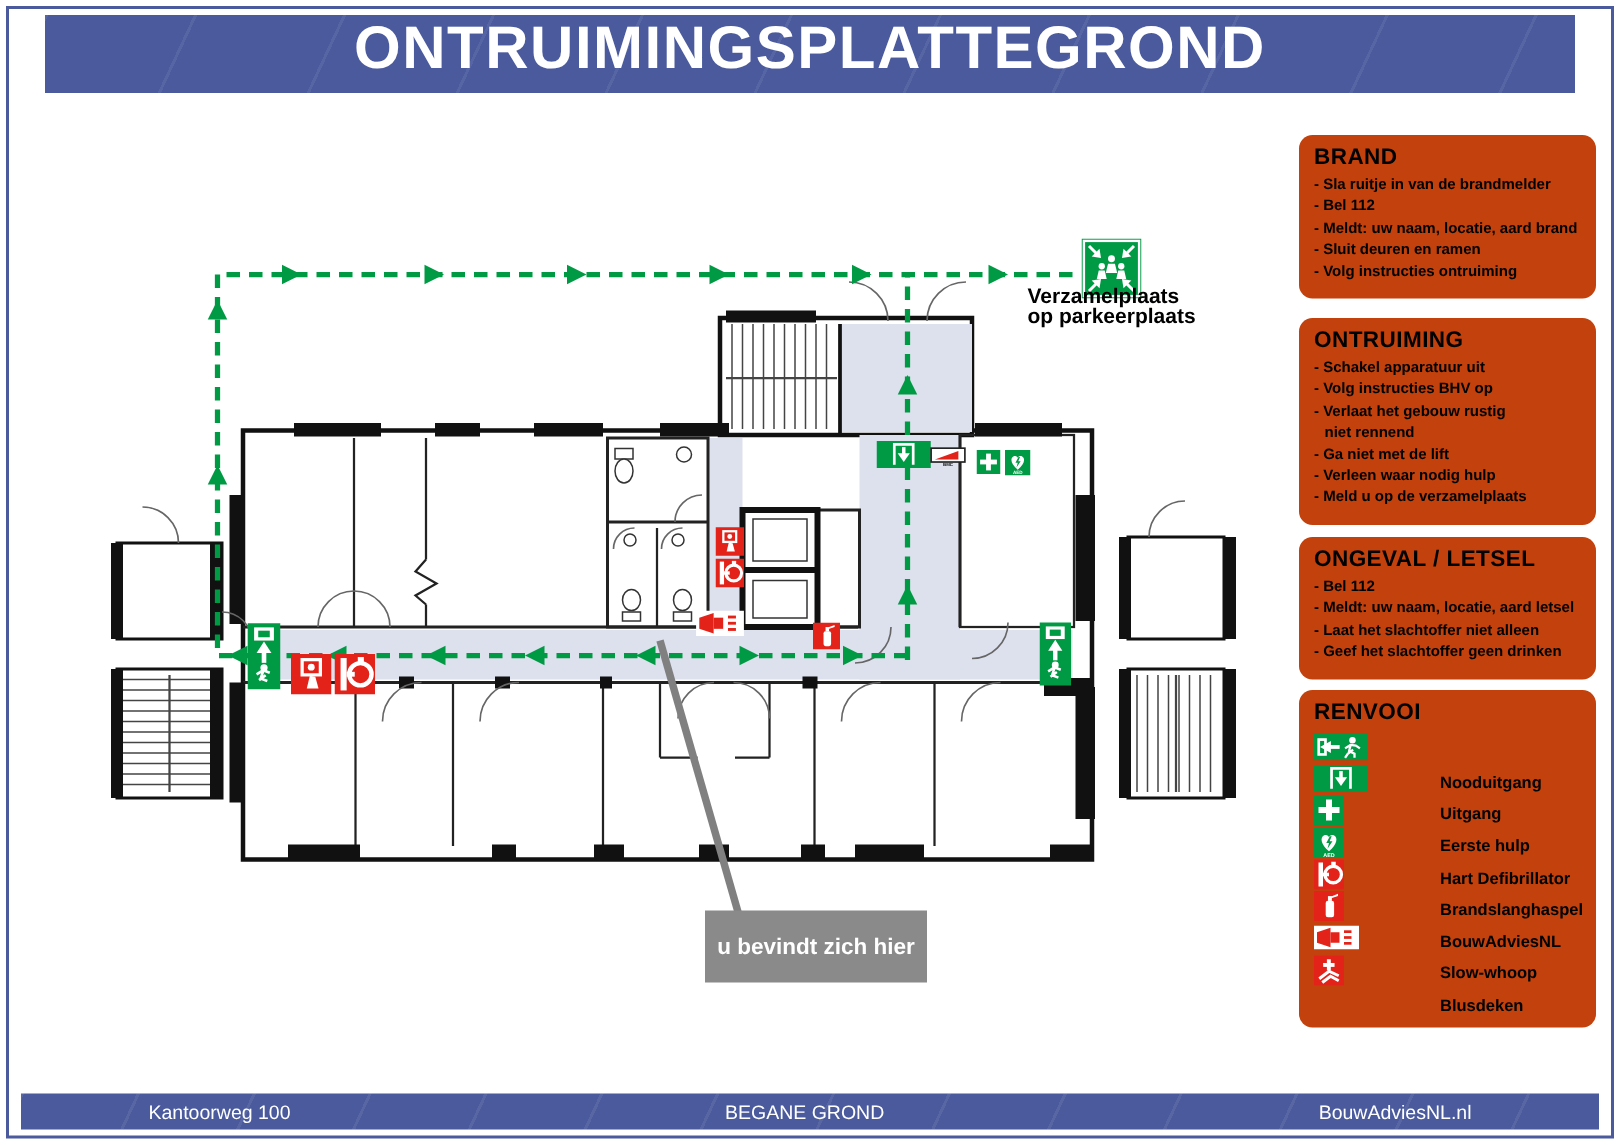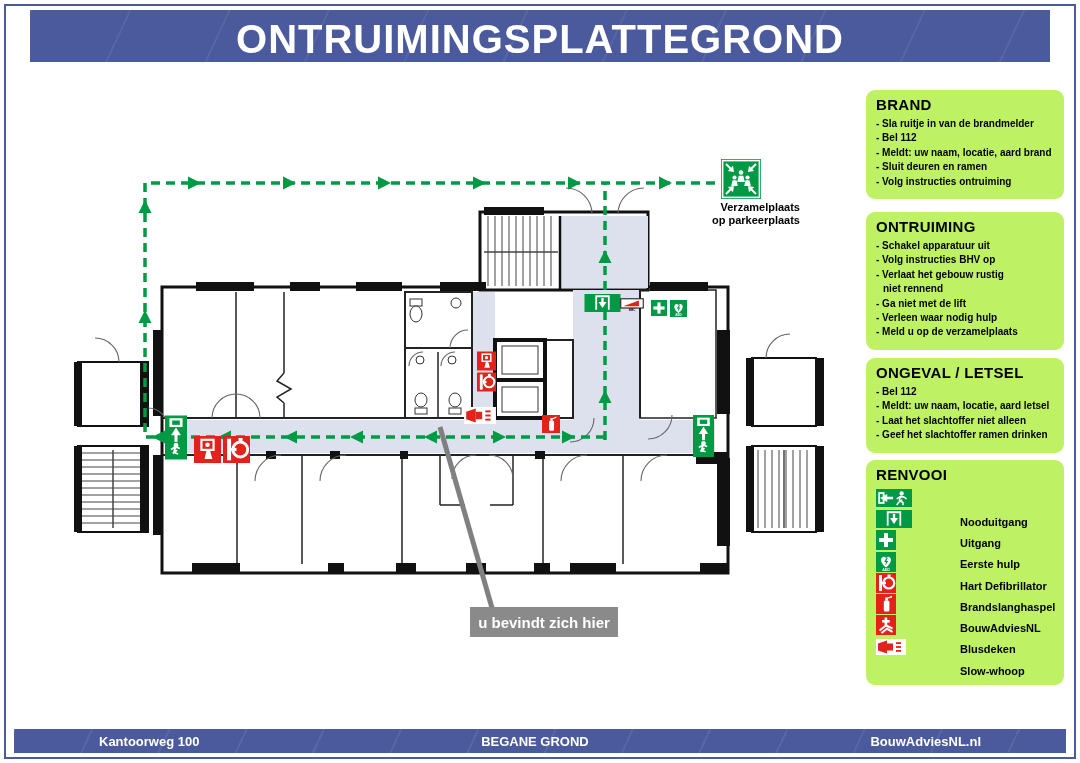--- a/index.html
+++ b/index.html
@@ -1,38 +1,38 @@
 <!DOCTYPE html>
 <html><head>
 <meta charset="utf-8">
 <style>
   html,body{margin:0;padding:0;background:#fff;}
   .page{position:relative;width:1080px;height:763px;background:#ffffff;overflow:hidden;
         font-family:"Liberation Sans",sans-serif;}
   .frame{position:absolute;left:4px;top:4px;right:4px;bottom:4px;border:2px solid #4a5a9c;pointer-events:none;}
   .titlebar{position:absolute;left:30px;right:30px;top:10px;height:52px;background:#4a5a9c;
             background-image:repeating-linear-gradient(115deg,rgba(255,255,255,.07) 0 2px,transparent 2px 90px);
-            display:flex;align-items:flex-end;justify-content:center;}
+            display:flex;align-items:flex-start;justify-content:center;}
   .titlebar h1{margin:0;color:#fff;font-size:40px;letter-spacing:1px;font-weight:bold;}
   .footerbar{position:absolute;left:14px;right:14px;top:729px;height:24px;background:#4a5a9c;
              background-image:repeating-linear-gradient(115deg,rgba(255,255,255,.08) 0 2px,transparent 2px 70px);
              display:flex;align-items:center;justify-content:space-between;padding:0 85px;box-sizing:border-box;}
-  .footerbar span{color:#fff;font-size:13px;font-weight:bold;}
-  .panel{position:absolute;left:866px;width:198px;background:#bef264;border-radius:9px;
+  .footerbar span{color:#fff;font-size:13px;font-weight:normal;}
+  .panel{position:absolute;left:866px;width:198px;background:#c2410c;border-radius:9px;
          padding:6px 8px 10px 10px;box-sizing:border-box;}
   .panel h2{margin:0 0 4px 0;font-size:15px;letter-spacing:.3px;color:#000;}
   .panel .item{font-size:10px;font-weight:bold;color:#000;line-height:14.4px;
                padding-left:7px;text-indent:-7px;white-space:pre-line;}
   .legend-row{display:flex;align-items:center;height:21.3px;}
   .legend-icon{width:84px;display:flex;align-items:center;}
   .legend-label{font-size:11px;font-weight:bold;color:#000;margin-top:48px;}
   .plan-svg{position:absolute;left:0;top:0;}
-  .assembly-label{position:absolute;left:685px;top:201px;width:115px;text-align:right;
-                  font-size:11px;font-weight:bold;color:#000;line-height:13px;}
-  .you-are-here{position:absolute;left:470px;top:607px;width:148px;height:30px;background:#8a8a8a;
+  .assembly-label{position:absolute;left:685px;top:191px;width:115px;text-align:left;
+                  font-size:14px;font-weight:bold;color:#000;line-height:13px;}
+  .you-are-here{position:absolute;left:470px;top:607px;width:148px;height:48px;background:#8a8a8a;
                 color:#fff;font-size:15px;font-weight:bold;display:flex;align-items:center;justify-content:center;}
 </style>
 </head>
 <body>
 
 <div class="page">
   <div class="frame"></div>
 
   <svg width="0" height="0" style="position:absolute" aria-hidden="true">
     <defs>
@@ -327,21 +327,21 @@
     <div class="item">- Ga niet met de lift</div>
     <div class="item">- Verleen waar nodig hulp</div>
     <div class="item">- Meld u op de verzamelplaats</div>
   </div>
 
   <div class="panel" style="top:358px;">
     <h2>ONGEVAL / LETSEL</h2>
     <div class="item">- Bel 112</div>
     <div class="item">- Meldt: uw naam, locatie, aard letsel</div>
     <div class="item">- Laat het slachtoffer niet alleen</div>
-    <div class="item">- Geef het slachtoffer ramen drinken</div>
+    <div class="item">- Geef het slachtoffer geen drinken</div>
   </div>
 
   <div class="panel" style="top:460px;padding-bottom:28px;">
     <h2>RENVOOI</h2>
     <div class="legend-row">
       <span class="legend-icon">
           <svg width="36" height="18">
             <use href="#sym-nooduitgang-h" width="36" height="18"></use>
           </svg>
         </span>
@@ -382,33 +382,33 @@
     <div class="legend-row">
       <span class="legend-icon">
           <svg width="20" height="20">
             <use href="#sym-poederblusser" width="20" height="20"></use>
           </svg>
         </span>
       <span class="legend-label">BouwAdviesNL</span>
     </div>
     <div class="legend-row">
       <span class="legend-icon">
+          <svg width="30" height="16">
+            <use href="#sym-slow-whoop" width="30" height="16"></use>
+          </svg>
+        </span>
+      <span class="legend-label">Slow-whoop</span>
+    </div>
+    <div class="legend-row">
+      <span class="legend-icon">
           <svg width="20" height="20">
             <use href="#sym-blusdeken" width="20" height="20"></use>
           </svg>
         </span>
       <span class="legend-label">Blusdeken</span>
-    </div>
-    <div class="legend-row">
-      <span class="legend-icon">
-          <svg width="30" height="16">
-            <use href="#sym-slow-whoop" width="30" height="16"></use>
-          </svg>
-        </span>
-      <span class="legend-label">Slow-whoop</span>
     </div>
   </div>
 
   <div class="footerbar">
     <span>Kantoorweg 100</span>
     <span>BEGANE GROND</span>
     <span>BouwAdviesNL.nl</span>
   </div>
 </div>
 

